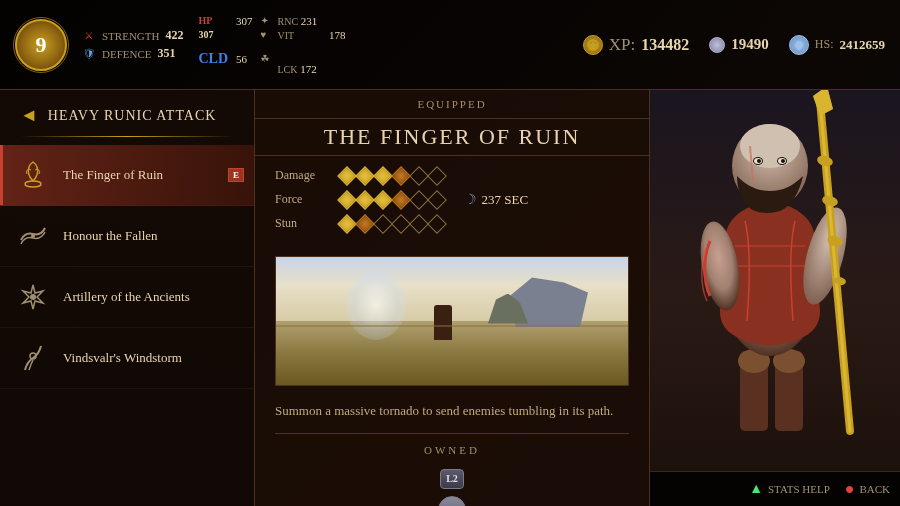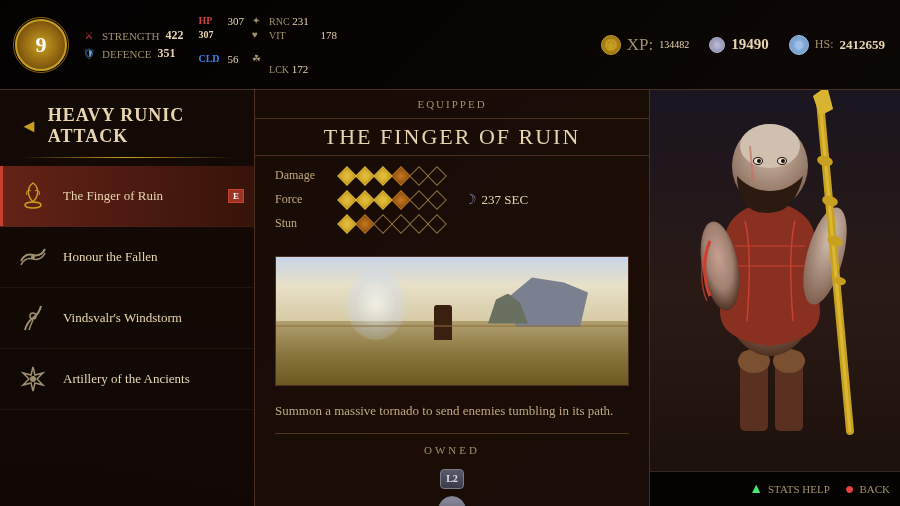--- a/index.html
+++ b/index.html
@@ -127,25 +127,26 @@
       padding: 15px 20px 10px;
       display: flex;
       align-items: center;
       gap: 10px;
     }
     .section-arrow {
       color: #c8a020;
       font-size: 18px;
     }
     .section-title-text {
-      font-size: 18px;
-      font-weight: bold;
+      font-size: 14px;
+      font-weight: normal;
       color: #e8d5b0;
       letter-spacing: 1px;
       text-transform: uppercase;
+      text-align: center;
     }
 
     .divider {
       height: 1px;
       background: linear-gradient(90deg, transparent, #c8a020, transparent);
       margin: 0 20px;
     }
 
     
     .attack-list {
@@ -462,39 +463,39 @@
       <span style="color:#a09070; font-size:10px;">RNC</span>
       <span style="color:#e8d5b0;">231</span>
     </span>
     <span style="font-size:10px; color:#e8d5b0; font-weight:bold;">307</span>
     <span></span>
     <span style="font-size:10px; color:#a09070;">♥</span>
     <span style="font-size:11px;">
       <span style="color:#a09070; font-size:10px;">VIT</span>
       <span style="color:#e8d5b0;margin-left:32px;">178</span>
     </span>
-    <span style="font-size:10px; color:#4080e8; font-weight:bold;">CLD</span>
+    <span style="font-size:14px; color:#4080e8; font-weight:bold;">CLD</span>
     <span style="font-size:11px; color:#e8d5b0;">56</span>
     <span style="font-size:10px; color:#a09070;">☘</span>
     <span style="font-size:11px;margin-top:20px;">
       <span style="color:#a09070; font-size:10px;">LCK</span>
       <span style="color:#e8d5b0;">172</span>
     </span>
   </div>
 
   <div class="top-right-stats">
     <div class="xp-block">
       <div class="xp-icon">
         <svg width="12" height="12" viewBox="0 0 12 12">
             <circle cx="6" cy="6" r="5" fill="none" stroke="#c8a020" stroke-width="1.5"></circle>
             <path d="M6 2 L7.5 5 L11 5.5 L8.5 8 L9 11.5 L6 10 L3 11.5 L3.5 8 L1 5.5 L4.5 5 Z" fill="#c8a020"></path>
           </svg>
       </div>
       <span style="color:#a09070; font-size:17px;">XP:</span>
-      <span style="font-size:10px; font-weight:normal;">134482</span>
+      <span style="font-size:16px; font-weight:bold;">134482</span>
     </div>
     <div class="level-block">
       <div class="currency-icon"></div>
       <span style="font-size:15px; font-weight:bold;">19490</span>
     </div>
     <div class="hs-block">
       <div class="hs-icon">
         <svg width="12" height="12" viewBox="0 0 12 12">
             <path d="M6 2 C4 2, 2 4, 2 6 C2 9, 6 11, 6 11 C6 11, 10 9, 10 6 C10 4, 8 2, 6 2Z" fill="#a0c0e8"></path>
           </svg>
@@ -534,36 +535,36 @@
           <path d="M4 24 Q8 16, 16 18 Q24 20, 28 12" fill="none" stroke="#a09070" stroke-width="1.5"></path>
           <circle cx="16" cy="16" r="2" fill="#a09070"></circle>
         </svg>
       </div>
       <span class="attack-name">Honour the Fallen</span>
     </div>
 
     <div class="attack-item">
       <div class="attack-icon">
         <svg width="32" height="32" viewBox="0 0 32 32">
+          <path d="M16 4 L18 12 L26 10 L20 16 L26 22 L18 20 L16 28 L14 20 L6 22 L12 16 L6 10 L14 12 Z" fill="none" stroke="#a09070" stroke-width="1.5"></path>
+          <circle cx="16" cy="16" r="3" fill="#a09070"></circle>
+        </svg>
+      </div>
+      <span class="attack-name">Artillery of the Ancients</span>
+    </div>
+
+    <div class="attack-item">
+      <div class="attack-icon">
+        <svg width="32" height="32" viewBox="0 0 32 32">
           <path d="M8 28 C8 28, 10 20, 16 16 C22 12, 24 4, 24 4" fill="none" stroke="#a09070" stroke-width="2"></path>
           <path d="M12 28 C12 28, 14 22, 16 18" fill="none" stroke="#a09070" stroke-width="1.5"></path>
           <circle cx="16" cy="14" r="3" fill="none" stroke="#a09070" stroke-width="1.5"></circle>
         </svg>
       </div>
       <span class="attack-name">Vindsvalr's Windstorm</span>
-    </div>
-
-    <div class="attack-item">
-      <div class="attack-icon">
-        <svg width="32" height="32" viewBox="0 0 32 32">
-          <path d="M16 4 L18 12 L26 10 L20 16 L26 22 L18 20 L16 28 L14 20 L6 22 L12 16 L6 10 L14 12 Z" fill="none" stroke="#a09070" stroke-width="1.5"></path>
-          <circle cx="16" cy="16" r="3" fill="#a09070"></circle>
-        </svg>
-      </div>
-      <span class="attack-name">Artillery of the Ancients</span>
     </div>
   </div>
 </div>
 
 <div class="detail-panel">
   <div class="equipped-label">Equipped</div>
   <div class="item-title">THE FINGER OF RUIN</div>
 
   <div class="stats-section">
 

